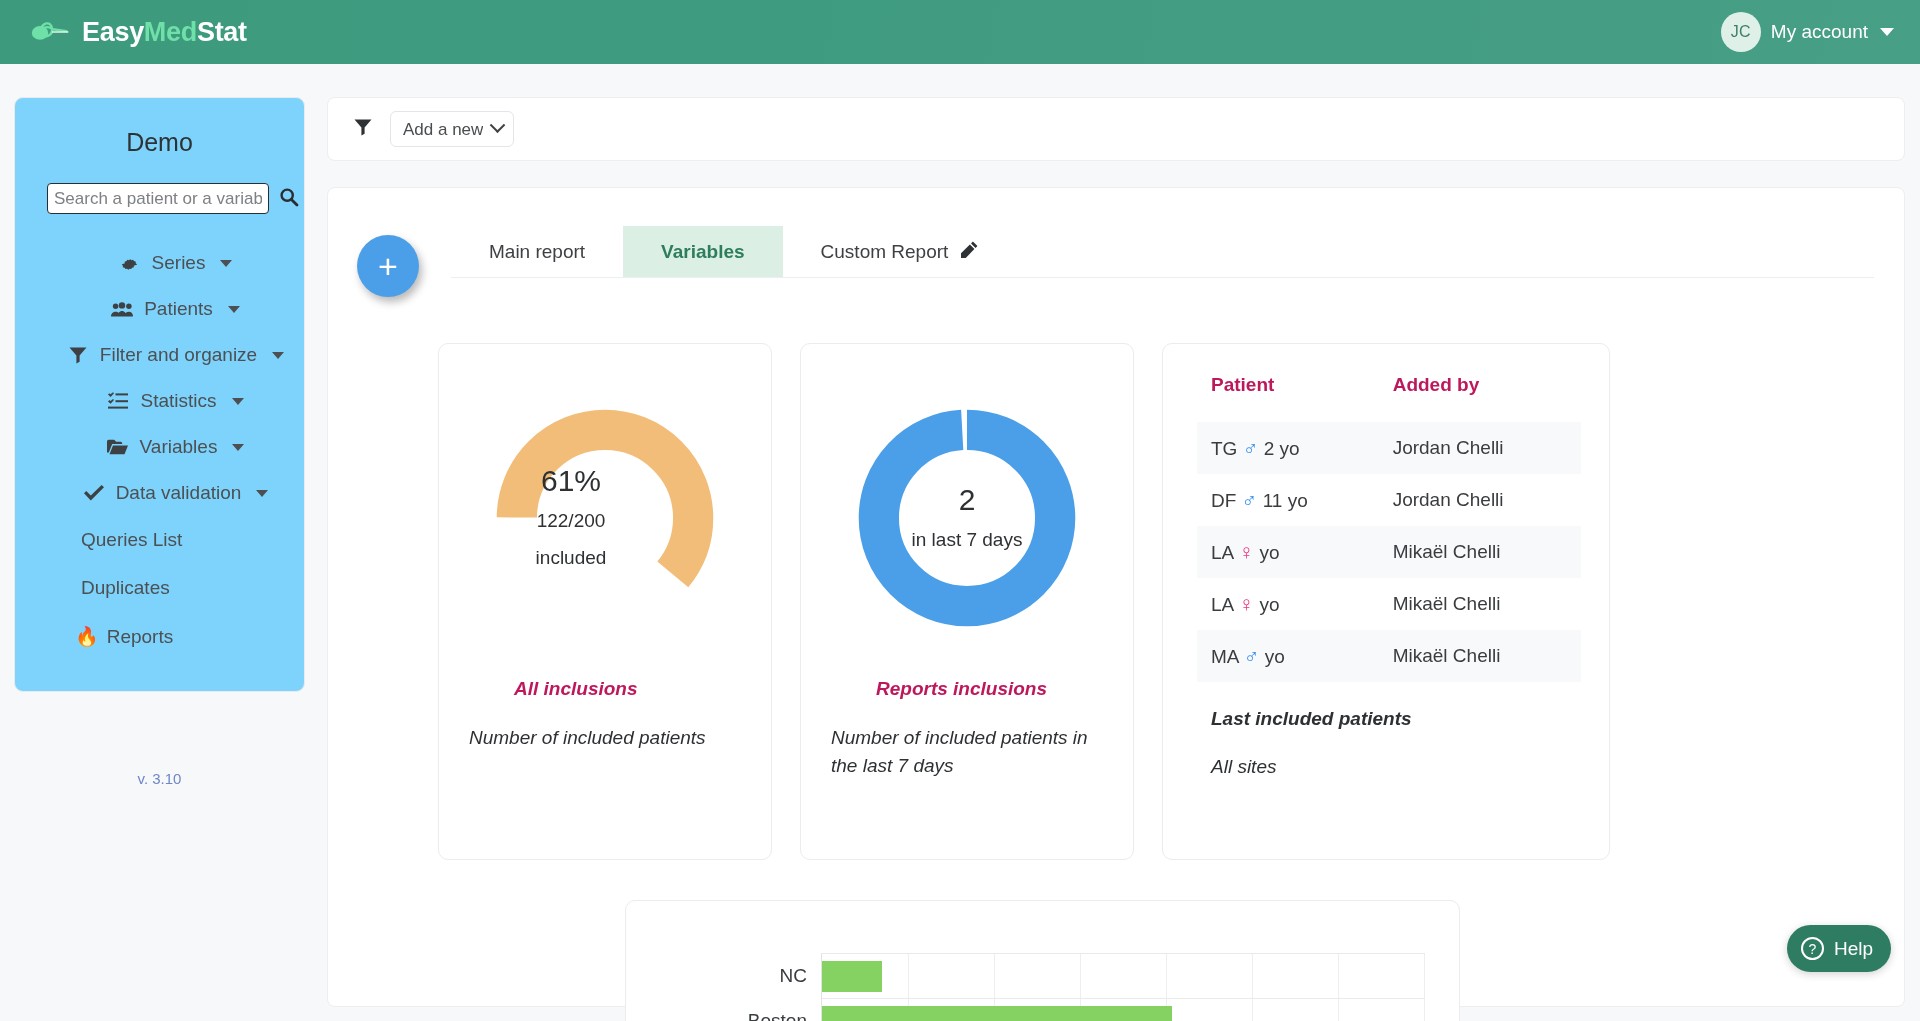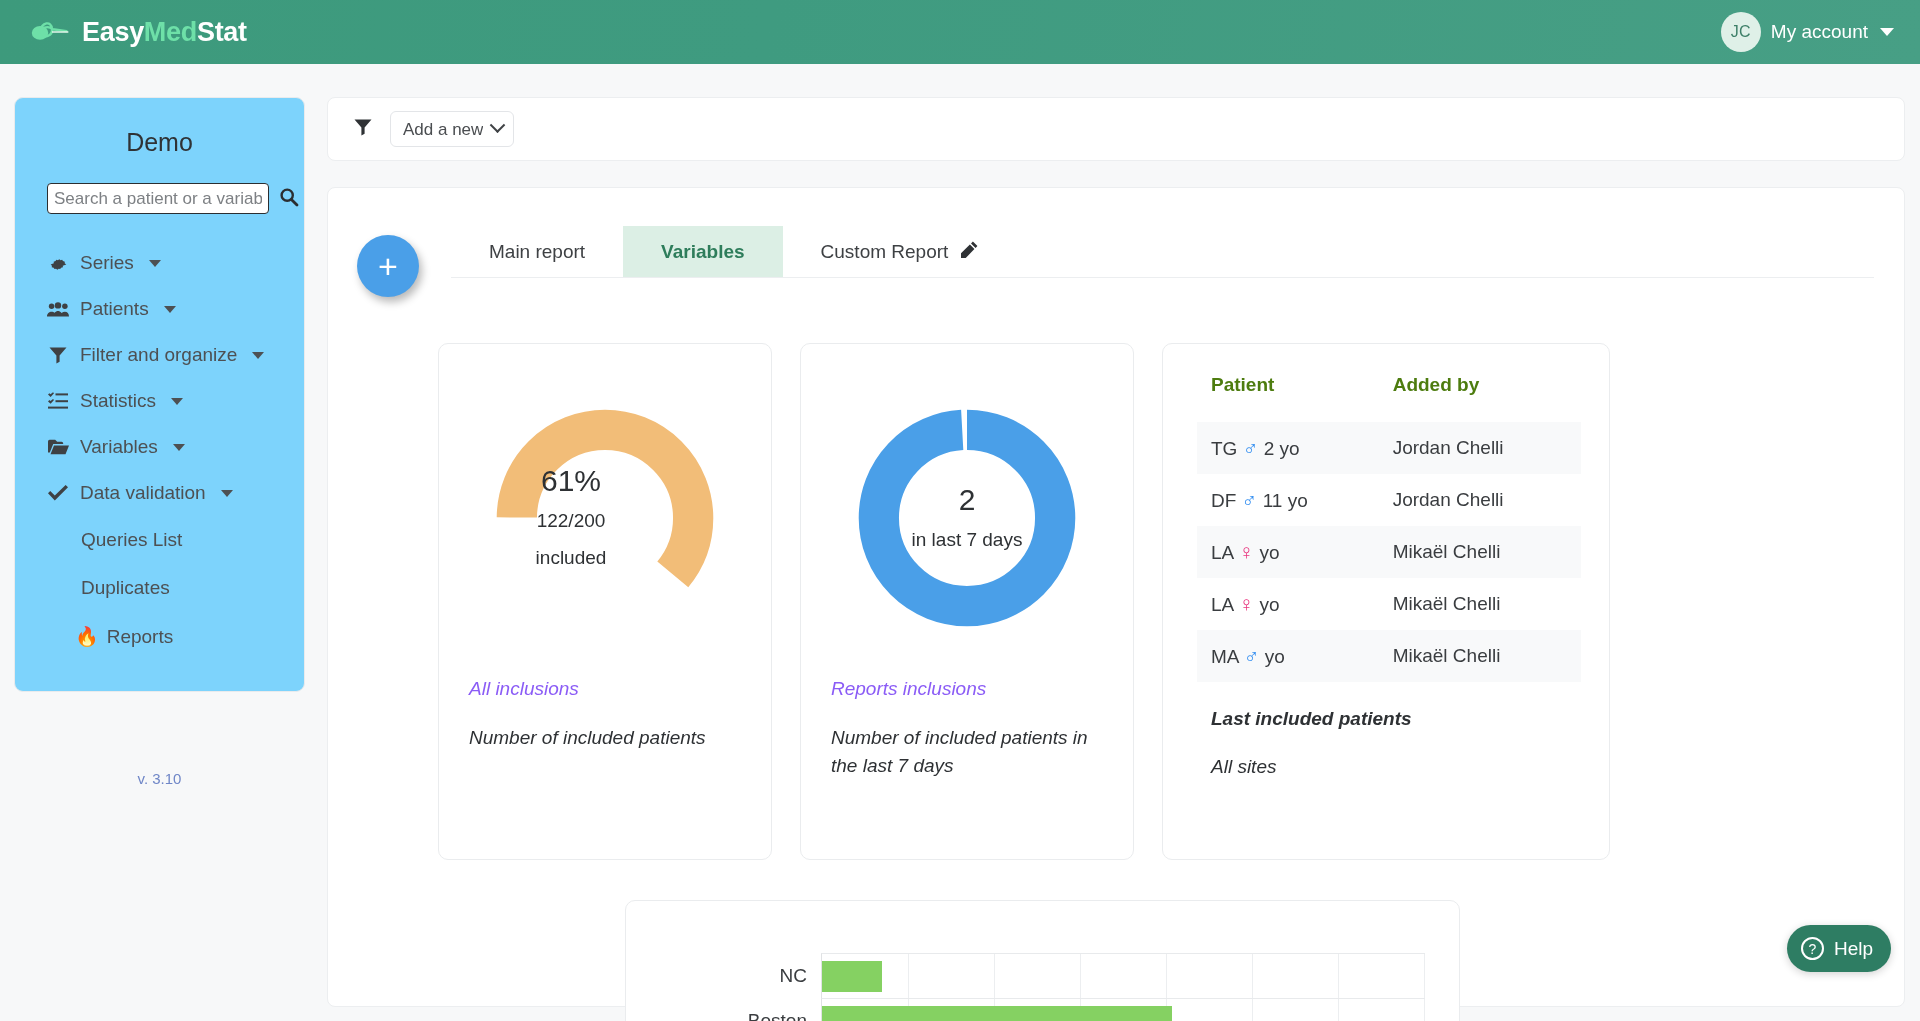--- a/index.html
+++ b/index.html
@@ -65,21 +65,21 @@
   }
   .search-input::placeholder { color: #7d8084; }
   .search-icon-btn {
     background: none; border: none; cursor: pointer;
     display: flex; align-items: center; justify-content: center;
   }
   .nav { margin-top: 26px; }
   .nav-item {
     display: flex; align-items: center; gap: 11px;
     padding: 12px 0 12px 32px;
-    font-size: 19px; color: #4d5053; cursor: pointer;
+    font-size: 19px; color: #4d5053; cursor: pointer; justify-content: center;
   }
   .nav-item .ic { width: 22px; display: flex; justify-content: center; }
   .nav-caret {
     width: 0; height: 0; margin-left: 4px; align-self: center;
     border-left: 6px solid transparent;
     border-right: 6px solid transparent;
     border-top: 7px solid #4d5053;
   }
   .nav-sub {
     padding: 13px 0 13px 66px;
@@ -170,33 +170,33 @@
   }
   .donut-center {
     position: absolute; text-align: center; color: #2e3134;
     left: 50%; top: 50%; transform: translate(-50%,-50%);
     pointer-events: none;
   }
   .donut-a-center { transform: translate(calc(-50% - 34px), -50%); }
   .donut-big { font-size: 30px; }
   .donut-sub { font-size: 19px; margin-top: 9px; line-height: 1.45; }
   .card-title {
-    font-size: 19px; font-weight: normal; font-style: italic;
-    color: #8b5cf6; margin-top: 10px;
+    font-size: 19px; font-weight: bold; font-style: italic;
+    color: #be185d; margin-top: 10px; margin-left: 45px;
   }
   .card-desc {
     font-size: 19px; font-style: italic; color: #2e3134;
     margin-top: 24px; line-height: 1.45;
   }
 
   
   table.patients { width: 100%; border-collapse: collapse; }
   table.patients th {
     text-align: left; font-size: 19px; font-weight: bold;
-    color: #4d7c0f; padding: 0 14px 26px 14px;
+    color: #be185d; padding: 0 14px 26px 14px;
   }
   table.patients td {
     font-size: 19px; color: #3a3d40; padding: 14px 14px;
     white-space: nowrap;
   }
   table.patients tr.alt td { background: #f8f9fa; }
   .sex-m { color: #2f8cf0; font-size: 21px; font-weight: bold; }
   .sex-f { color: #e8357f; font-size: 21px; font-weight: bold; }
   .card-c-footer { margin-top: 26px; padding-left: 14px; }
   .card-c-footer .t {

